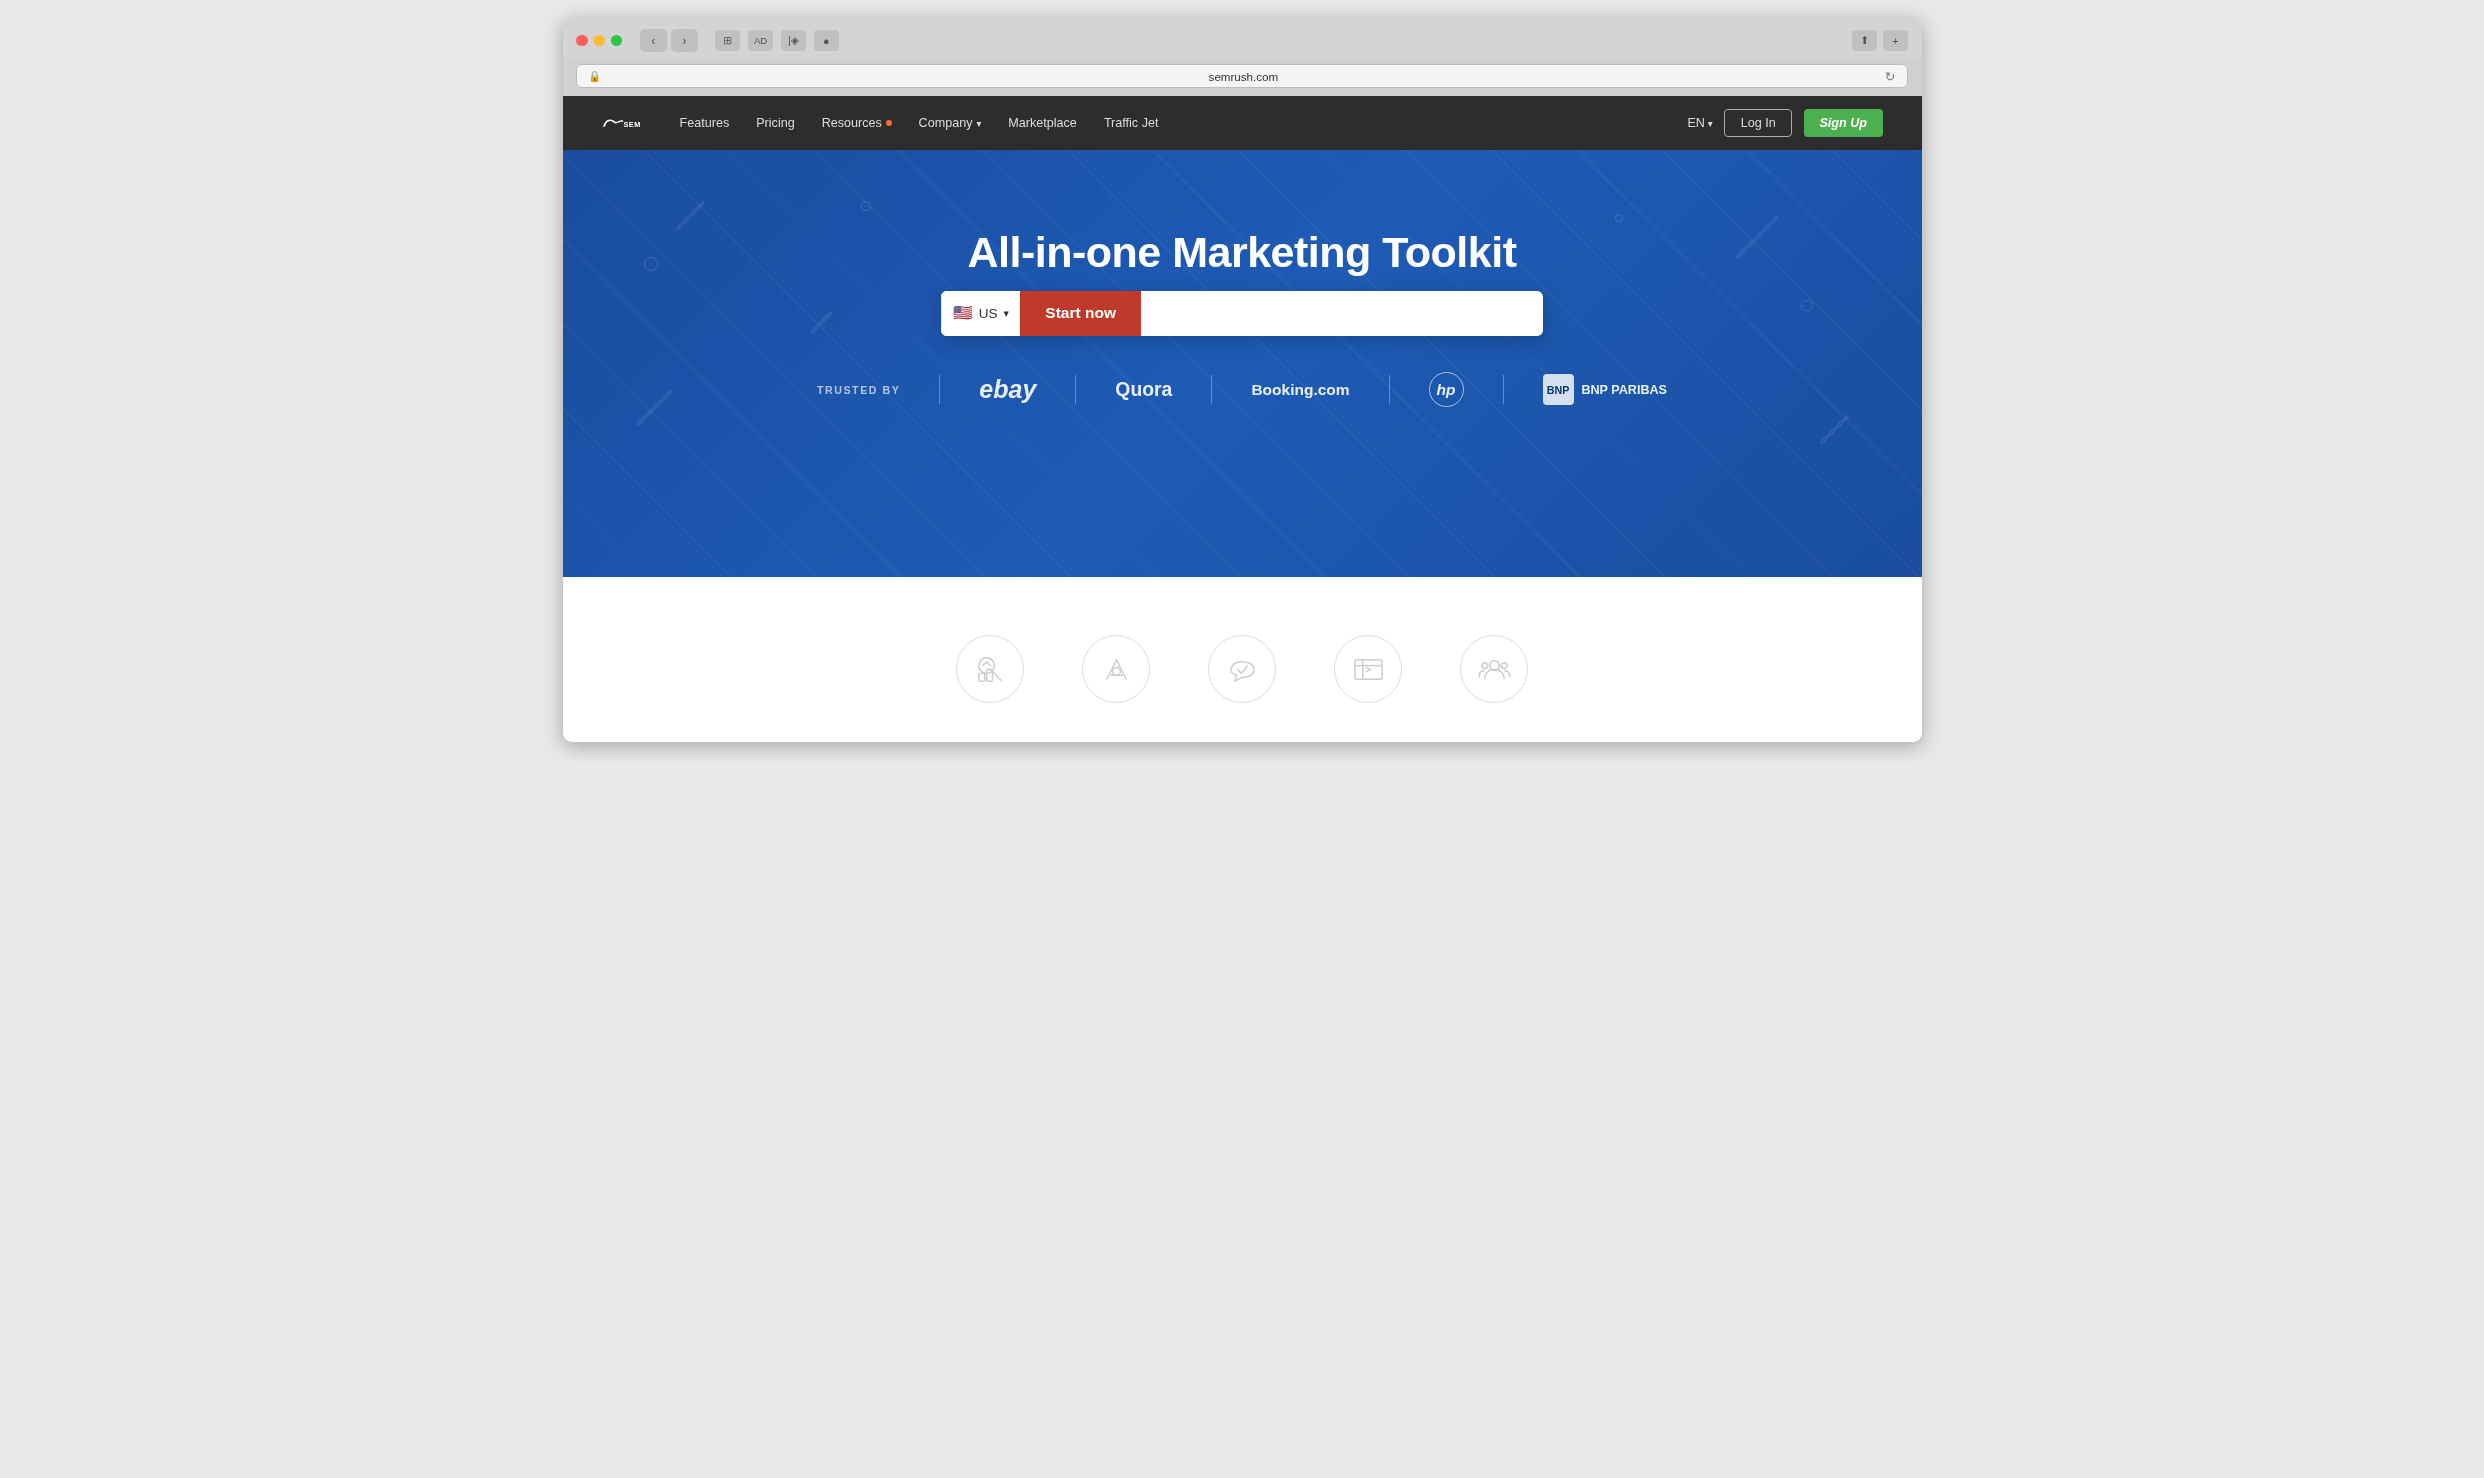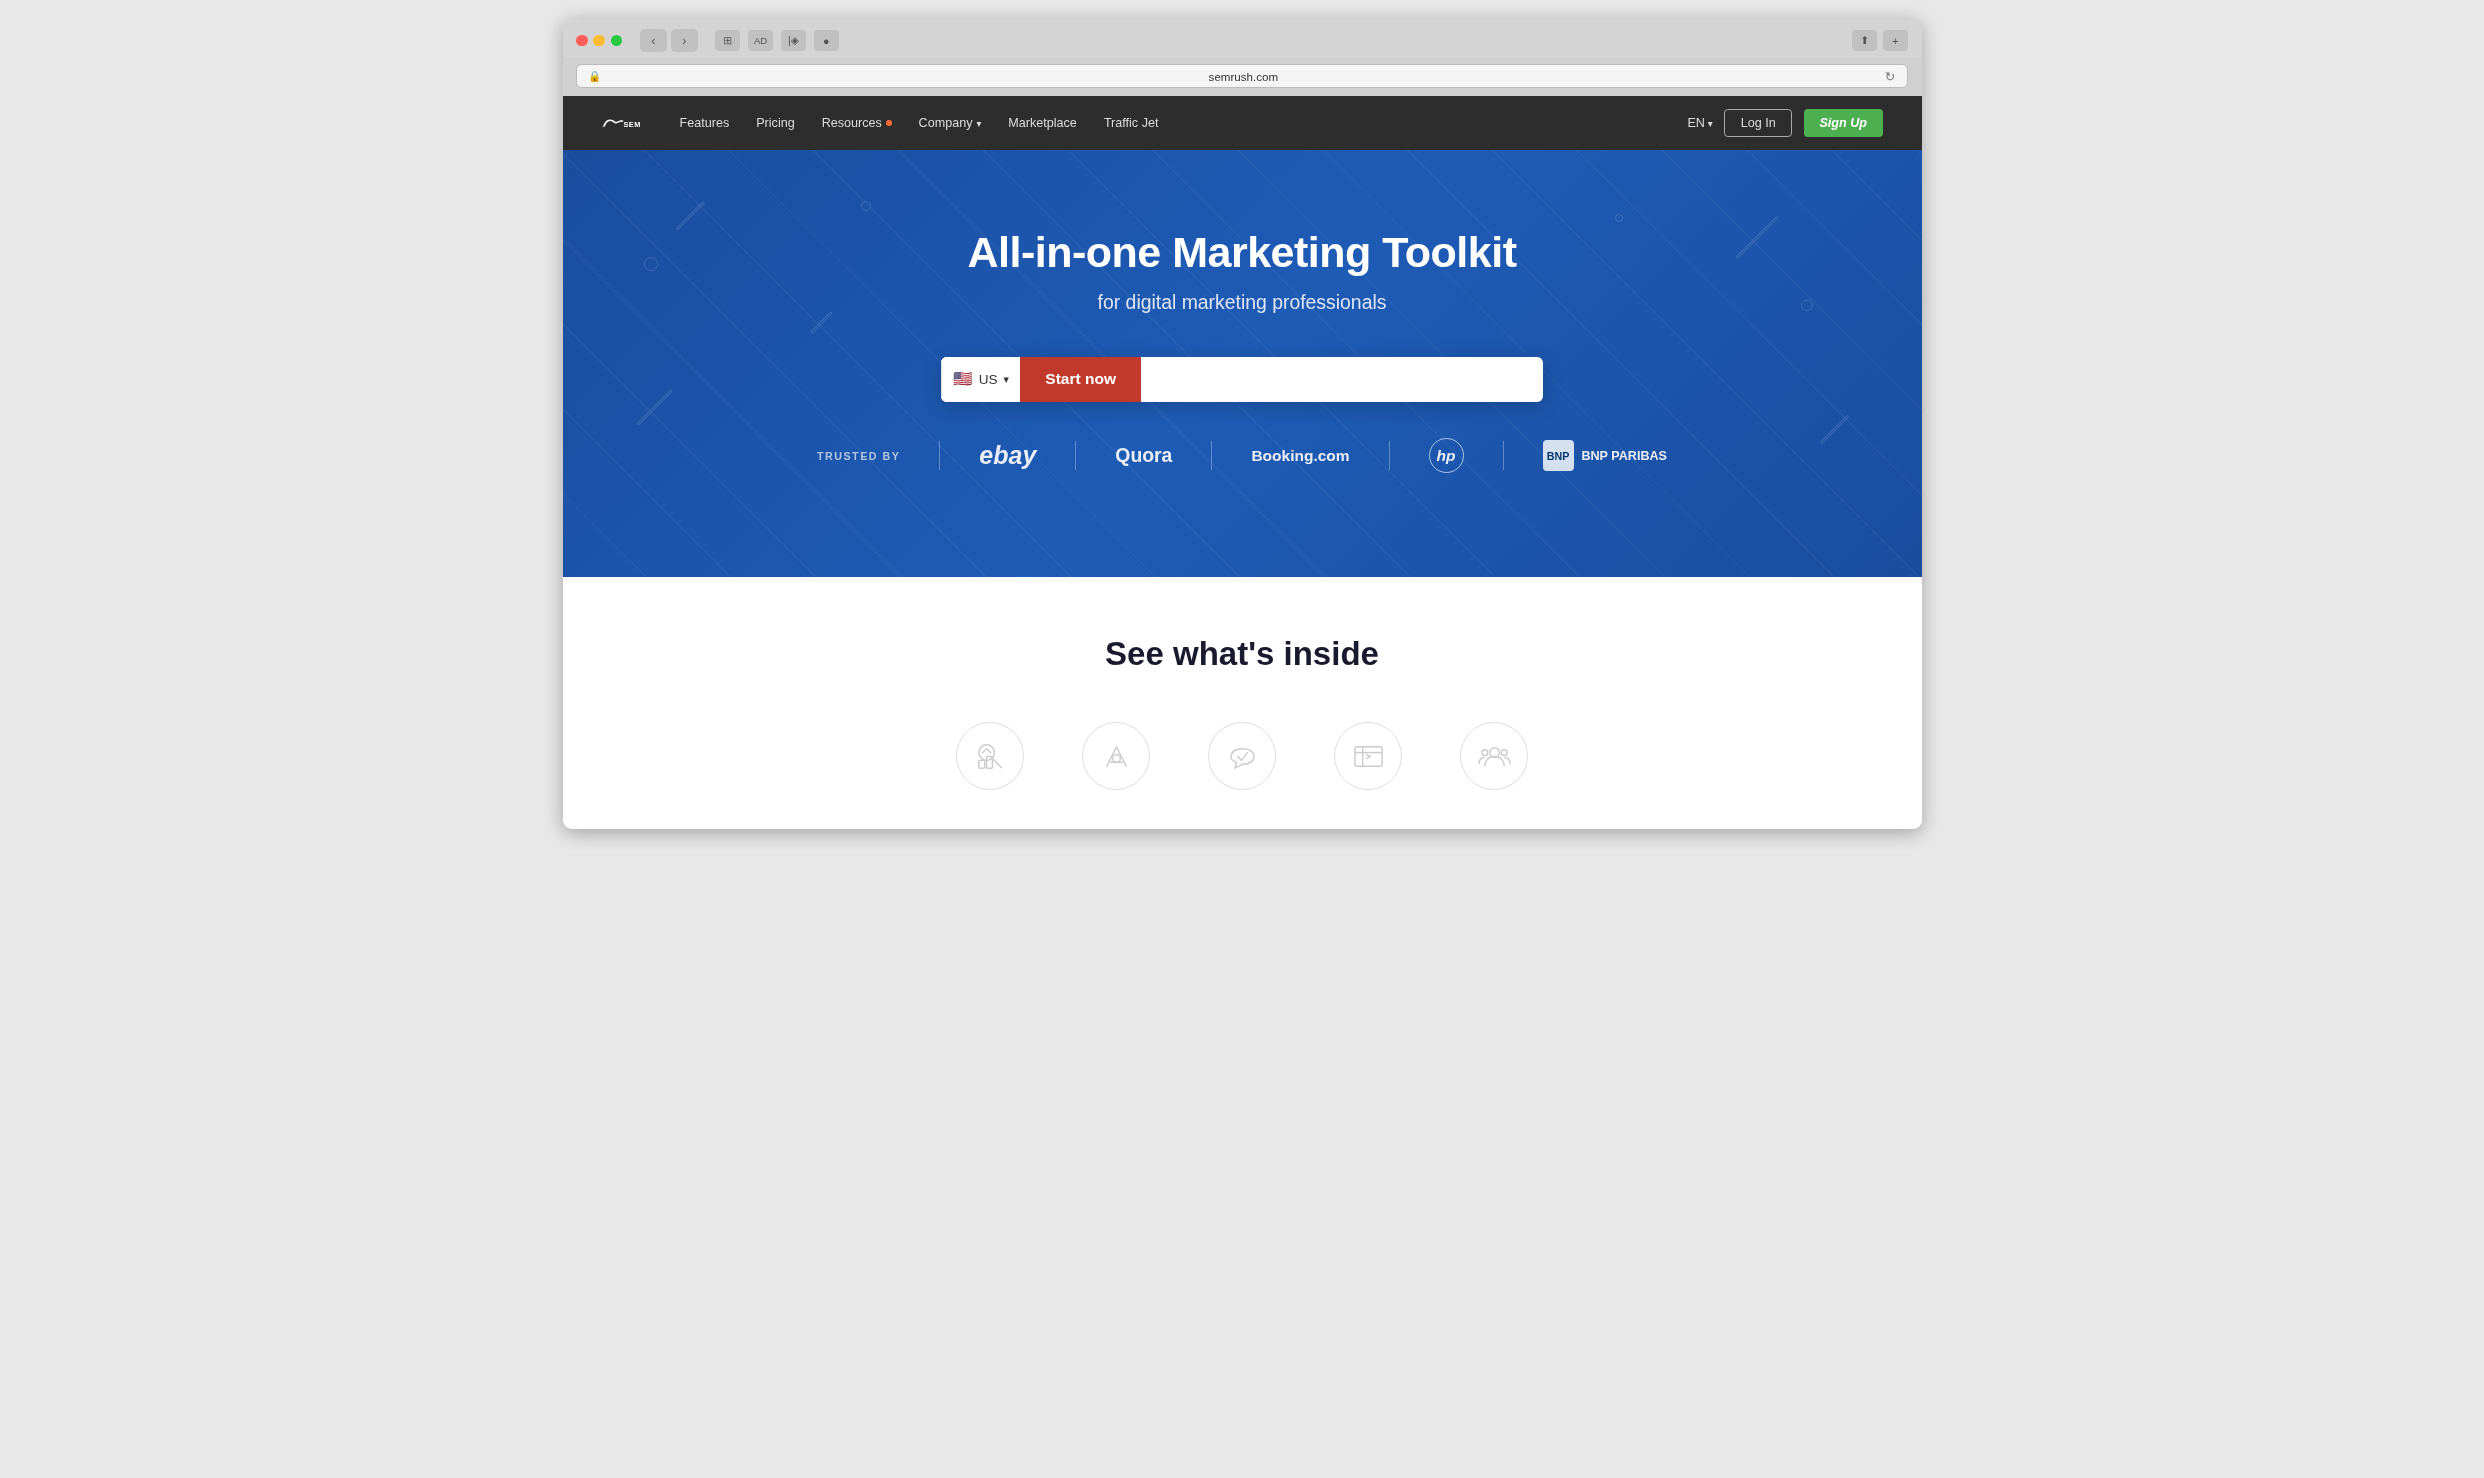--- a/index.html
+++ b/index.html
@@ -460,21 +460,20 @@
         <div class="deco-circle" style="width:9.7px;height:9.7px;top:12%;left:22%;"></div>
         <div class="deco" style="width:29px;height:2.9px;top:40%;left:18%;transform:rotate(-45deg);"></div>
         <div class="deco" style="width:58px;height:2.9px;top:20%;right:10%;transform:rotate(-45deg);"></div>
         <div class="deco-circle" style="width:11.6px;height:11.6px;top:35%;right:8%;"></div>
         <div class="deco" style="width:39px;height:2.9px;top:65%;right:5%;transform:rotate(-45deg);"></div>
         <div class="deco-circle" style="width:7.8px;height:7.8px;top:15%;right:22%;"></div>
       </div>
 
       <div class="hero-content">
         <h1 class="hero-title">All-in-one Marketing Toolkit</h1>
-        <p class="hero-subtitle">for digital marketing professionals</p>
 
         <div class="hero-search">
           <div class="country-select">
             <span class="flag-icon">🇺🇸</span>
             <span>US</span>
             <span style="font-size:10.7px;">▾</span>
           </div>
           <button class="start-btn">Start now</button>
         </div>
 
@@ -491,21 +490,20 @@
           <div class="trusted-divider"></div>
           <div class="trusted-logo bnp">
             <div class="bnp-icon">BNP</div>
             <span>BNP PARIBAS</span>
           </div>
         </div>
       </div>
     </section>
 
     <div class="lower-section">
-      <h2 class="section-title">See what's inside</h2>
       <div class="feature-icons-row">
         <div class="feature-item">
           <div class="feature-icon-circle">
             <svg width="35" height="35" viewBox="0 0 36 36" fill="none" stroke="#ccc" stroke-width="1.5">
               <circle cx="14" cy="14" r="8"></circle>
               <line x1="20" y1="20" x2="30" y2="30"></line>
               <path d="M10 14 L14 10 L18 14" stroke-linecap="round"></path>
               <rect x="6" y="22" width="6" height="8" rx="1"></rect>
               <rect x="14" y="18" width="6" height="12" rx="1"></rect>
             </svg>

